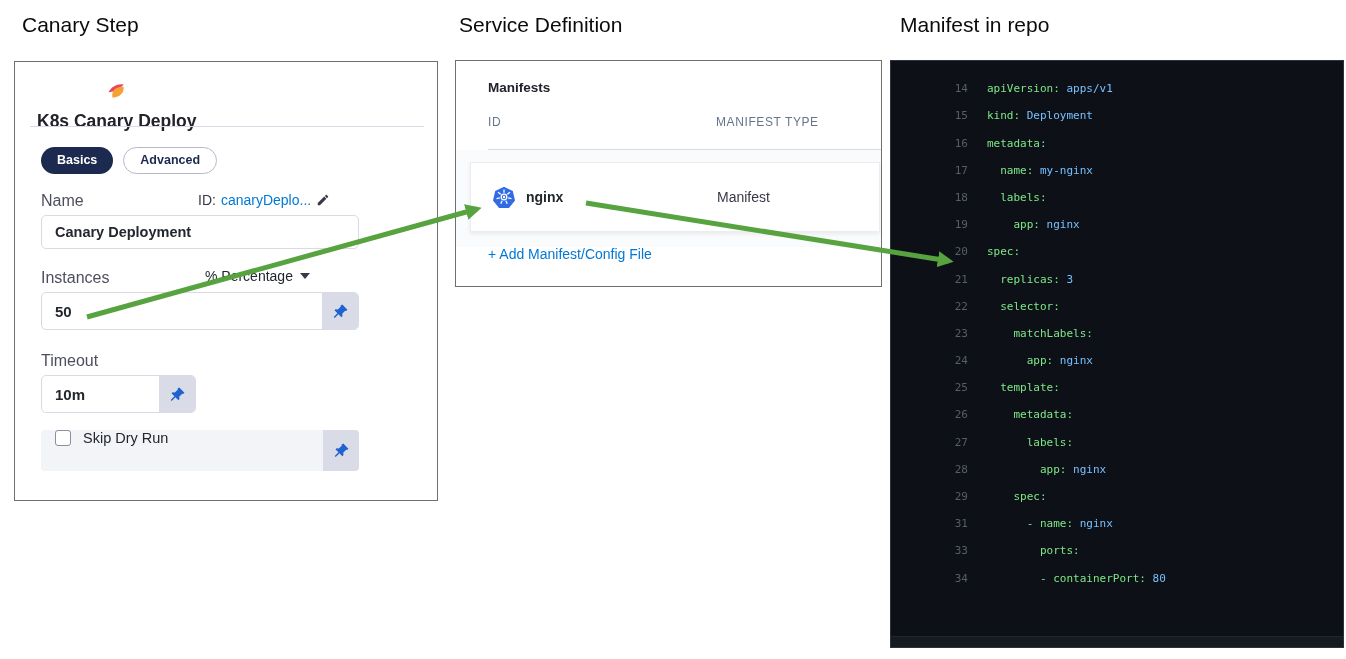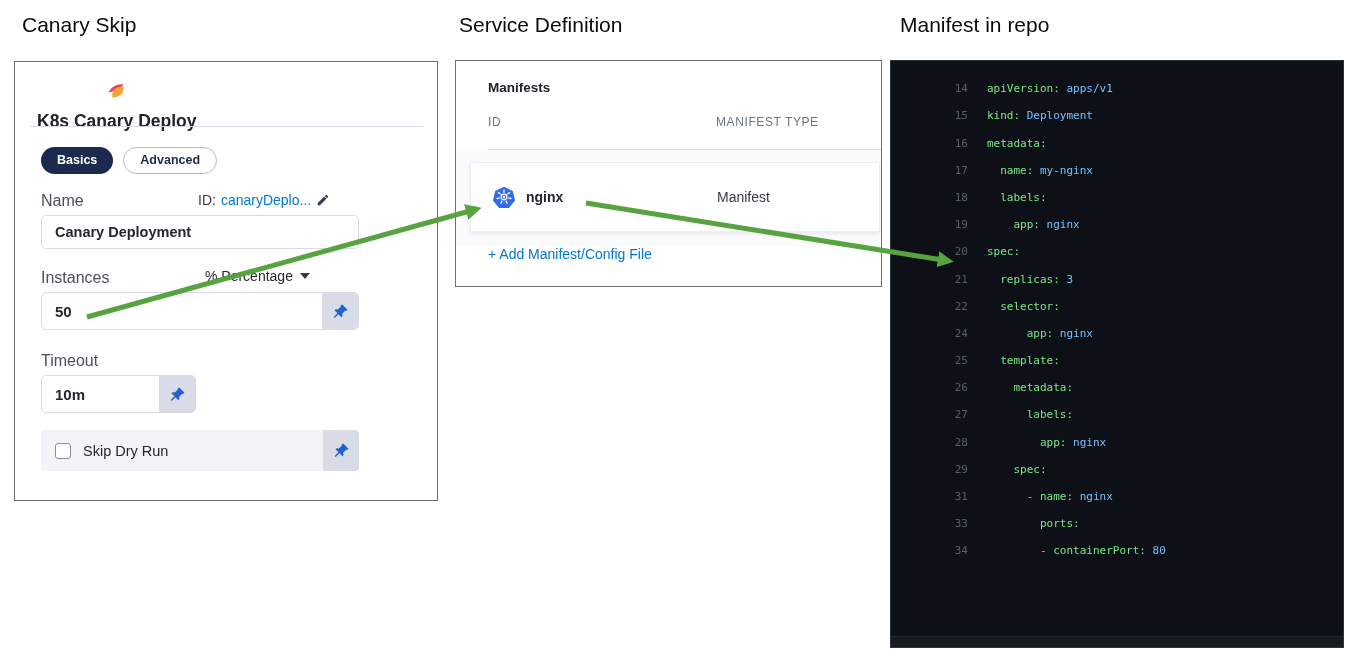--- a/index.html
+++ b/index.html
@@ -32,21 +32,21 @@
   .rt-value { flex:1; display:flex; align-items:center; padding-left:13px;
               font-size:15px; font-weight:700; color:#22272d; }
   .pin-seg { width:36px; background:#d9dce7; display:flex; align-items:center;
              justify-content:center; cursor:pointer; }
   .pin-svg { width:17px; height:17px; fill:#2062cf; transform:rotate(0deg); }
   .dd { position:absolute; left:190px; top:206px; display:flex; align-items:center; gap:7px;
         font-size:14px; color:#22272d; cursor:pointer; }
   .caret { width:0; height:0; border-left:5px solid transparent; border-right:5px solid transparent;
            border-top:6px solid #383946; }
   .skip-row { position:absolute; left:26px; top:368px; width:318px; height:41px;
-              background:#f3f4f8; border-radius:4px; display:flex; align-items:center; overflow:hidden; }
+              background:#f3f4f8; border-radius:4px; display:flex; overflow:hidden; }
   .checkbox { width:16px; height:16px; border:1.6px solid #8b8ea0; border-radius:3px;
               background:#fff; margin-left:14px; cursor:pointer; }
   .skip-label { margin-left:12px; font-size:14.5px; color:#22272d; flex:1; }
   .skip-row .pin-seg { align-self:stretch; }
 
   
   .card-mid { position:absolute; left:455px; top:60px; width:427px; height:227px;
               background:#fff; border:1px solid #6f6f6f; }
   .manifests-title { position:absolute; left:32px; top:19px; font-size:13.5px; font-weight:700; color:#22222a; }
   .col-header { position:absolute; top:54px; font-size:12px; color:#66758c; letter-spacing:.6px; }
@@ -73,21 +73,21 @@
   .code-bottom { position:absolute; left:0; right:0; bottom:0; height:11px;
                  background:#161b22; border-top:1px solid #21262d; }
 
   
   .arrows { position:absolute; left:0; top:0; width:1346px; height:659px;
             pointer-events:none; z-index:9; }
 </style>
 </head>
 <body>
 
-<div class="panel-heading" style="left:22px">Canary Skip</div>
+<div class="panel-heading" style="left:22px">Canary Step</div>
 <div class="panel-heading" style="left:459px">Service Definition</div>
 <div class="panel-heading" style="left:900px">Manifest in repo</div>
 
 <div class="card-left">
   <div class="title-row">
     <svg class="abs-none" width="19" height="19" viewBox="0 0 24 24">
       <path d="M2 13 C5 6, 13 2, 21 3 C17 8, 9 12, 2 13 Z" fill="#e8465a"></path>
       <path d="M7 20 C5 12, 10 5, 21 6 C22 13, 17 19, 7 20 Z" fill="#f6a136"></path>
     </svg>
     <span class="step-title">K8s Canary Deploy</span>
@@ -205,20 +205,24 @@
       </div>
       <div class="cl">
         <span class="ln">21</span>
         <span class="code">  <span class="tok-k">replicas:</span><span class="tok-v"> 3</span></span>
       </div>
       <div class="cl">
         <span class="ln">22</span>
         <span class="code">  <span class="tok-k">selector:</span></span>
       </div>
       <div class="cl">
+        <span class="ln">23</span>
+        <span class="code">    <span class="tok-k">matchLabels:</span></span>
+      </div>
+      <div class="cl">
         <span class="ln">24</span>
         <span class="code">      <span class="tok-k">app:</span><span class="tok-v"> nginx</span></span>
       </div>
       <div class="cl">
         <span class="ln">25</span>
         <span class="code">  <span class="tok-k">template:</span></span>
       </div>
       <div class="cl">
         <span class="ln">26</span>
         <span class="code">    <span class="tok-k">metadata:</span></span>

